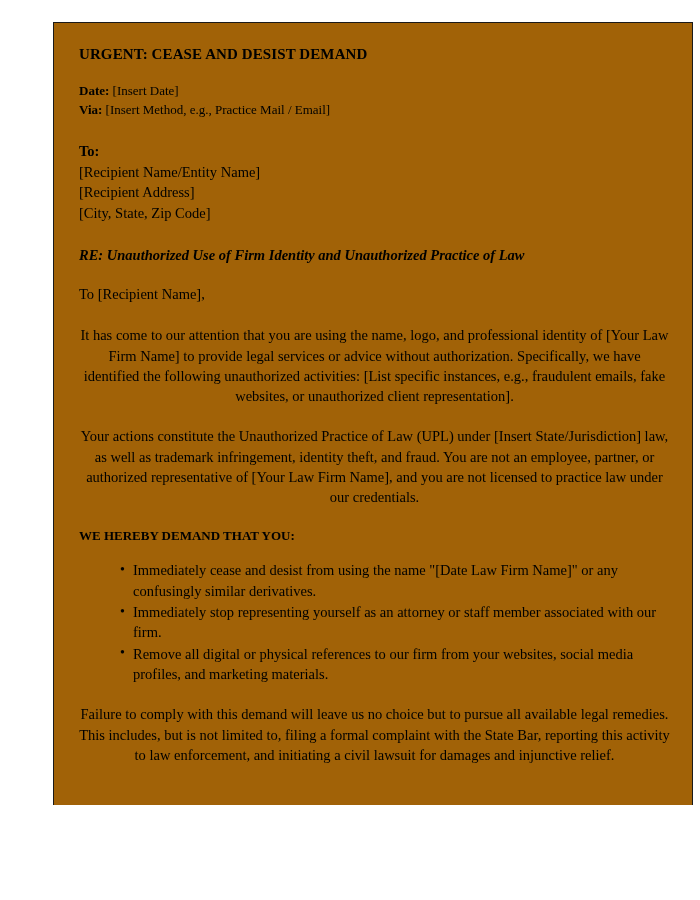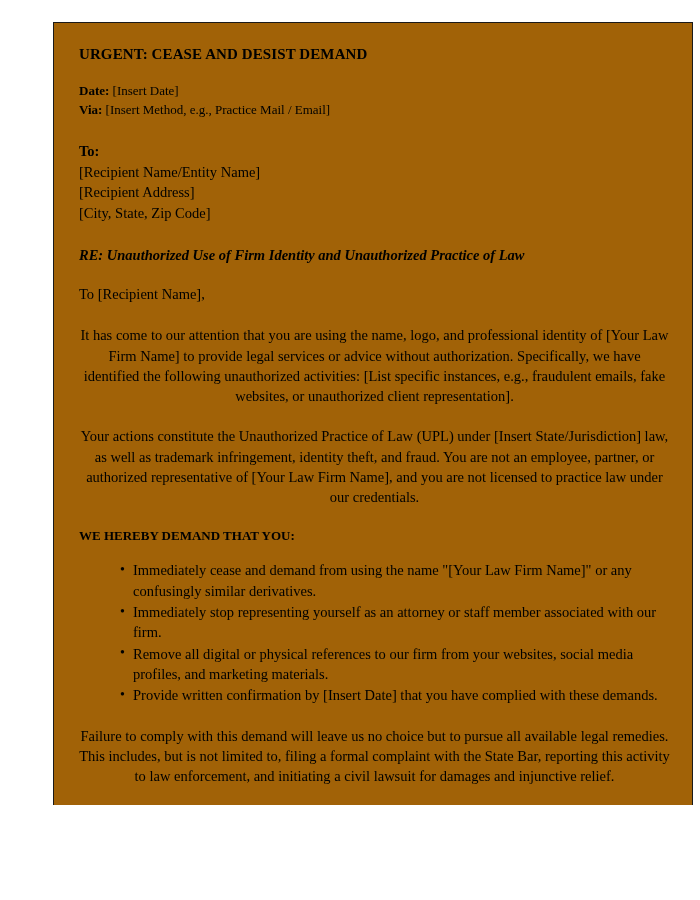--- a/index.html
+++ b/index.html
@@ -126,23 +126,22 @@
 
     <div class="salutation">To [Recipient Name],</div>
 
     <p class="body-para">It has come to our attention that you are using the name, logo, and professional identity of [Your Law Firm Name] to provide legal services or advice without authorization. Specifically, we have identified the following unauthorized activities: [List specific instances, e.g., fraudulent emails, fake websites, or unauthorized client representation].</p>
 
     <p class="body-para">Your actions constitute the Unauthorized Practice of Law (UPL) under [Insert State/Jurisdiction] law, as well as trademark infringement, identity theft, and fraud. You are not an employee, partner, or authorized representative of [Your Law Firm Name], and you are not licensed to practice law under our credentials.</p>
 
     <div class="demand-head">WE HEREBY DEMAND THAT YOU:</div>
 
     <ul class="demands">
-      <li>Immediately cease and demand from using the name "[Your Law Firm Name]" or any confusingly similar derivatives.</li>
+      <li>Immediately cease and desist from using the name "[Date Law Firm Name]" or any confusingly similar derivatives.</li>
       <li>Immediately stop representing yourself as an attorney or staff member associated with our firm.</li>
       <li>Remove all digital or physical references to our firm from your websites, social media profiles, and marketing materials.</li>
-      <li>Provide written confirmation by [Insert Date] that you have complied with these demands.</li>
     </ul>
 
     <p class="body-para">Failure to comply with this demand will leave us no choice but to pursue all available legal remedies. This includes, but is not limited to, filing a formal complaint with the State Bar, reporting this activity to law enforcement, and initiating a civil lawsuit for damages and injunctive relief.</p>
 
 
   </div>
 </div>
 
 </body></html>

